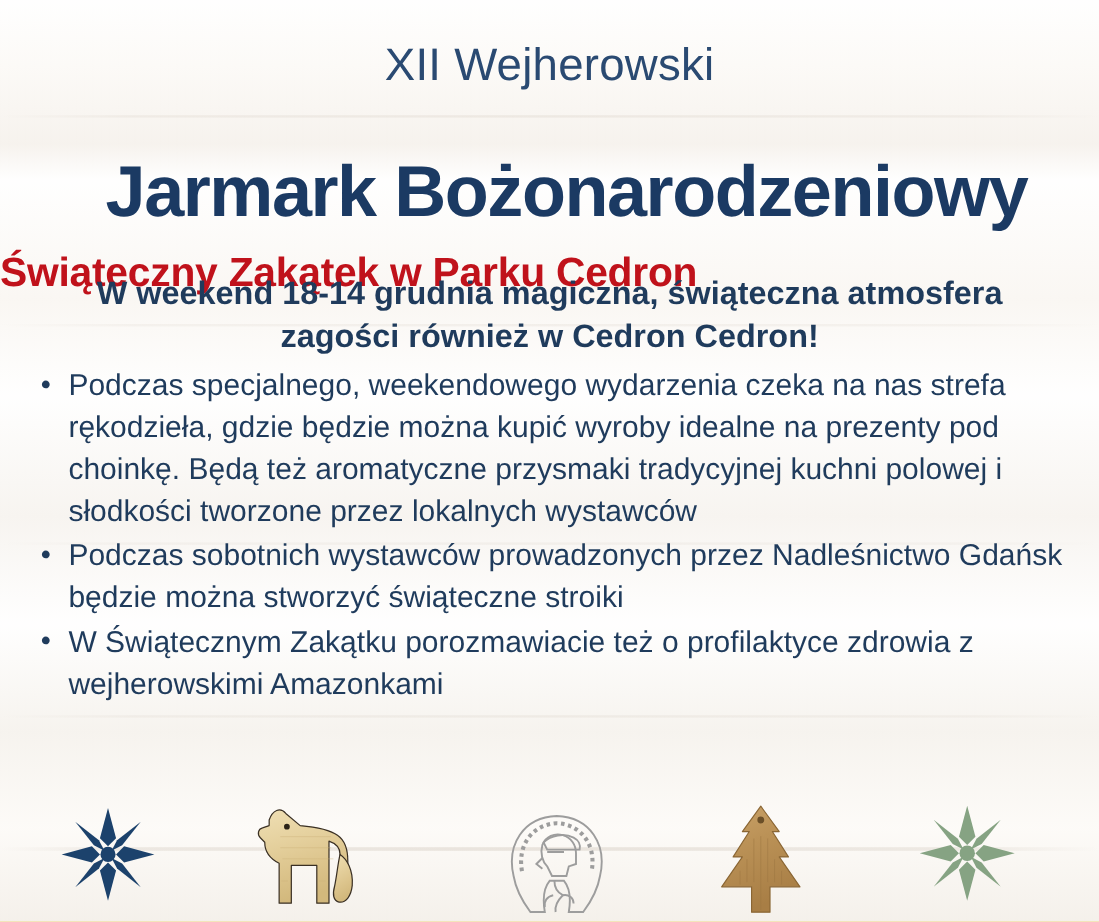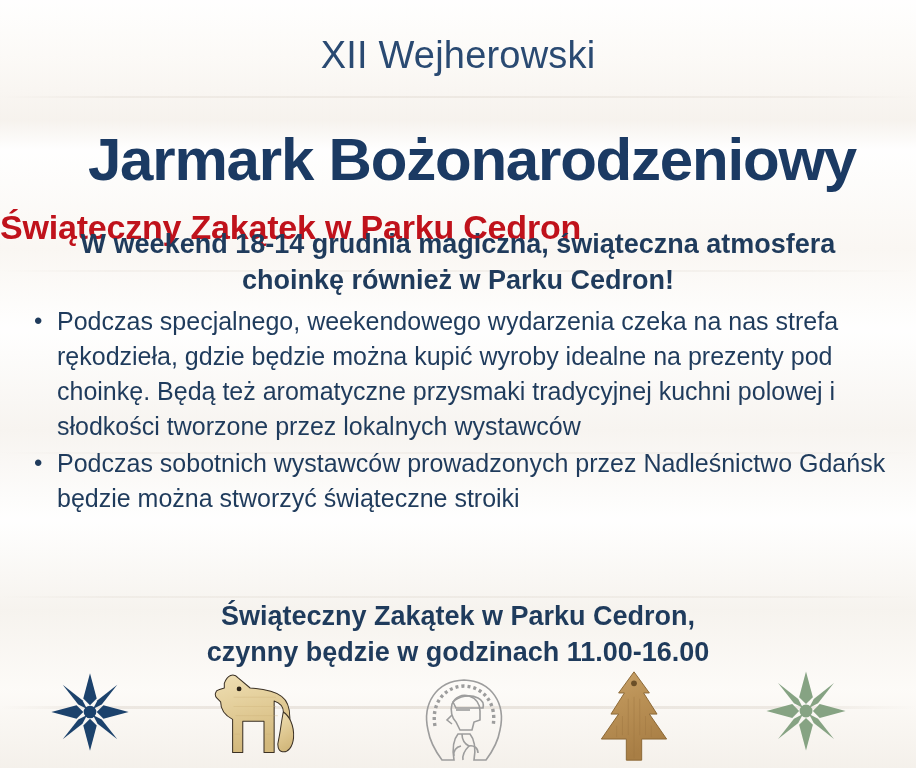--- a/index.html
+++ b/index.html
@@ -199,32 +199,29 @@
   <div class="content">
 
     <div class="kicker">XII Wejherowski</div>
 
     <h1 class="main-title">Jarmark Bożonarodzeniowy</h1>
 
     <h2 class="subtitle">Świąteczny Zakątek w Parku Cedron</h2>
 
     <div class="intro">
       <div>W weekend 18-14 grudnia magiczna, świąteczna atmosfera</div>
-      <div>choinkę również w Parku Cedron!</div>
+      <div>zagości również w Cedron Cedron!</div>
     </div>
 
     <ul class="bullets">
       <li>Podczas specjalnego, weekendowego wydarzenia czeka na nas strefa rękodzieła, gdzie będzie można kupić wyroby idealne na prezenty pod choinkę. Będą też aromatyczne przysmaki tradycyjnej kuchni polowej i słodkości tworzone przez lokalnych wystawców</li>
       <li>Podczas sobotnich wystawców prowadzonych przez Nadleśnictwo Gdańsk będzie można stworzyć świąteczne stroiki</li>
+      <li>W Świątecznym Zakątku porozmawiacie też o profilaktyce zdrowia z wejherowskimi Amazonkami</li>
     </ul>
 
-    <div class="closing">
-      <div>Świąteczny Zakątek w Parku Cedron,</div>
-      <div>czynny będzie w godzinach 11.00-16.00</div>
-    </div>
 
     <div class="icon-strip">
 
       <div class="deco-icon icon-snowflake-navy">
         <svg viewBox="0 0 100 100" width="100%" height="100%" aria-hidden="true">
           <g fill="#1c426c">
             <g>
               <path d="M50 4 L58 34 L50 42 L42 34 Z"></path>
               <path d="M96 50 L66 58 L58 50 L66 42 Z"></path>
               <path d="M50 96 L42 66 L50 58 L58 66 Z"></path>

